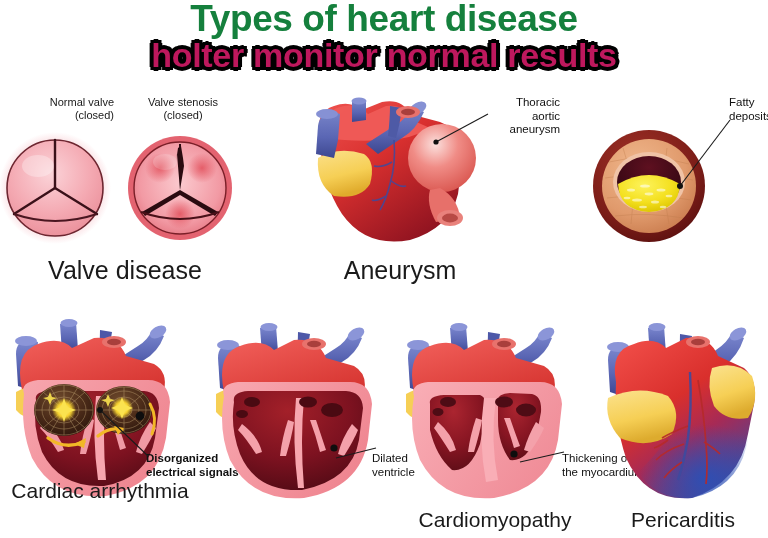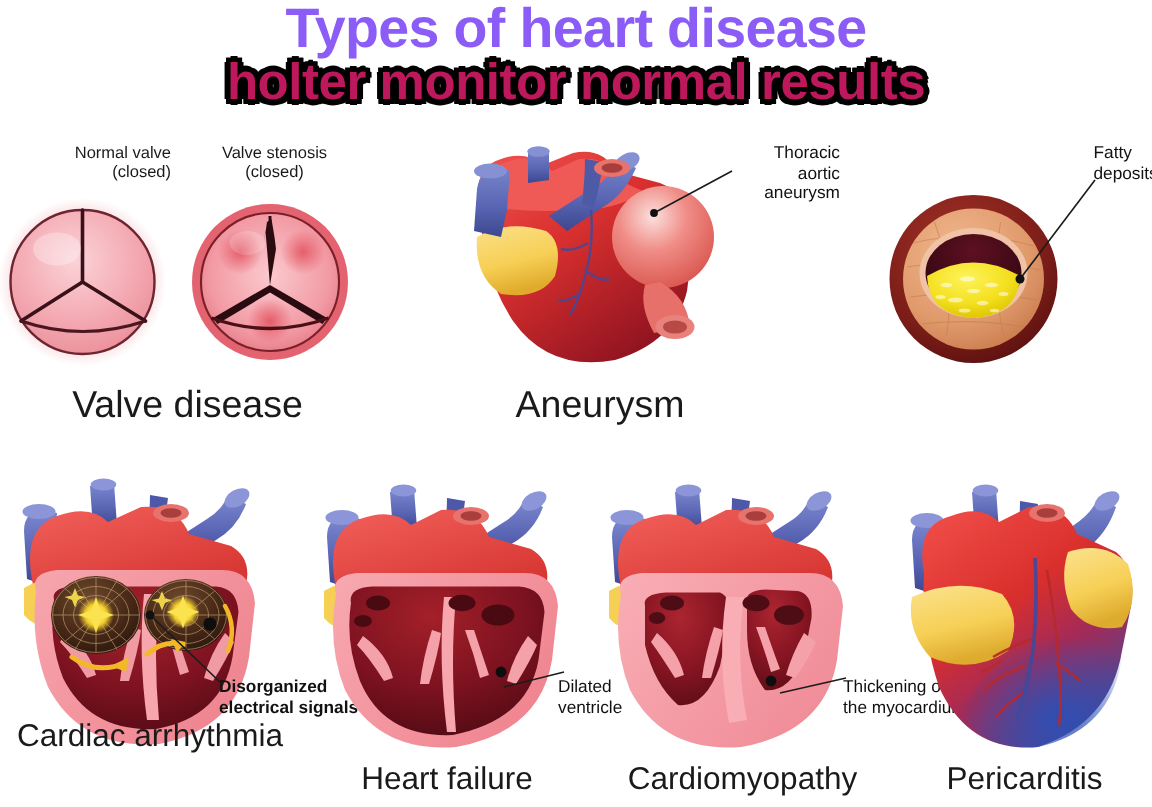--- a/index.html
+++ b/index.html
@@ -9,21 +9,21 @@
     font-family:"Liberation Sans", sans-serif;
     overflow:hidden;
     position:relative;
   }
   #stage{position:relative;width:768px;height:538px;}
 
   
   .title-main{
     position:absolute; left:0; top:0; width:768px;
     text-align:center;
-    font-size:37px; font-weight:bold; color:#8b5cf6;
+    font-size:37px; font-weight:bold; color:#15803d;
     letter-spacing:-0.4px;
     line-height:38px;
     white-space:nowrap;
   }
   .title-sub-wrap{
     position:absolute; left:0; top:38px; width:768px; text-align:center;
   }
   .title-sub{
     display:inline-block;
     font-size:34px; font-weight:bold; color:#be185d;
@@ -434,21 +434,20 @@
   </svg>
 
   <div class="callout l" style="left:372px;top:452px;width:80px;">
     <span>Dilated</span><br>
     <span>ventricle</span>
   </div>
   <svg class="art" style="left:334px;top:444px;" width="44" height="16">
     <line class="leader" x1="2" y1="14" x2="42" y2="4"></line>
   </svg>
 
-  <div class="caption big" style="left:208px;top:508px;width:180px;">Heart failure</div>
 
   <svg class="art" style="left:394px;top:322px;" width="190" height="186" viewBox="0 0 190 186">
     <defs>
       <radialGradient id="cmCav" cx="42%" cy="22%" r="85%">
         <stop offset="0%" stop-color="#ab2530"></stop>
           <stop offset="55%" stop-color="#871522"></stop>
         <stop offset="100%" stop-color="#5a0d16"></stop>
       </radialGradient>
       <linearGradient id="cmWall" x1="0%" y1="0%" x2="100%" y2="60%">
         <stop offset="0%" stop-color="#f9aeb6"></stop>

